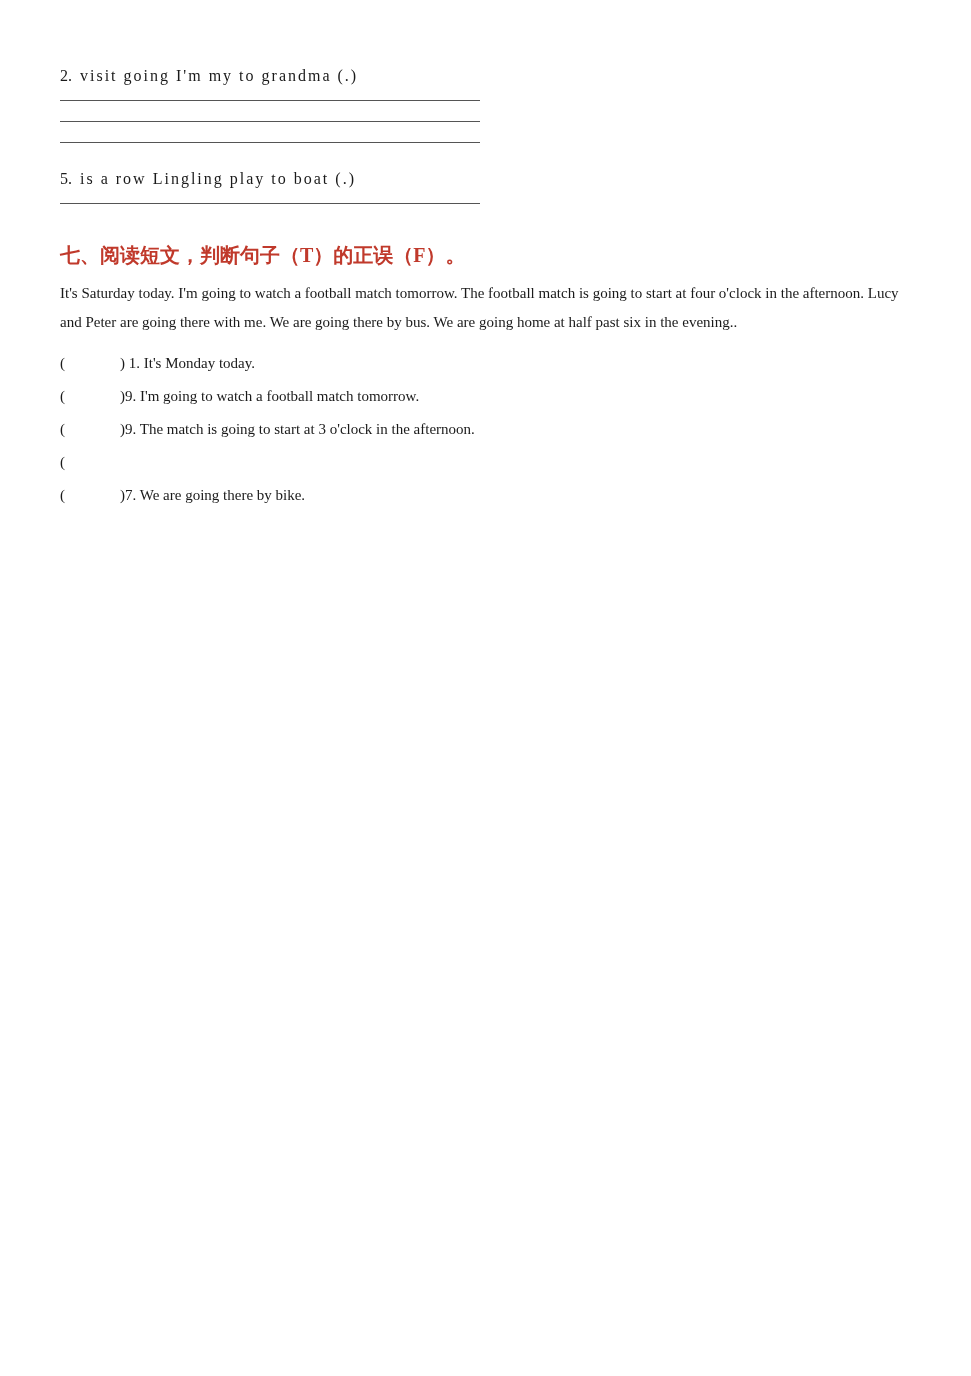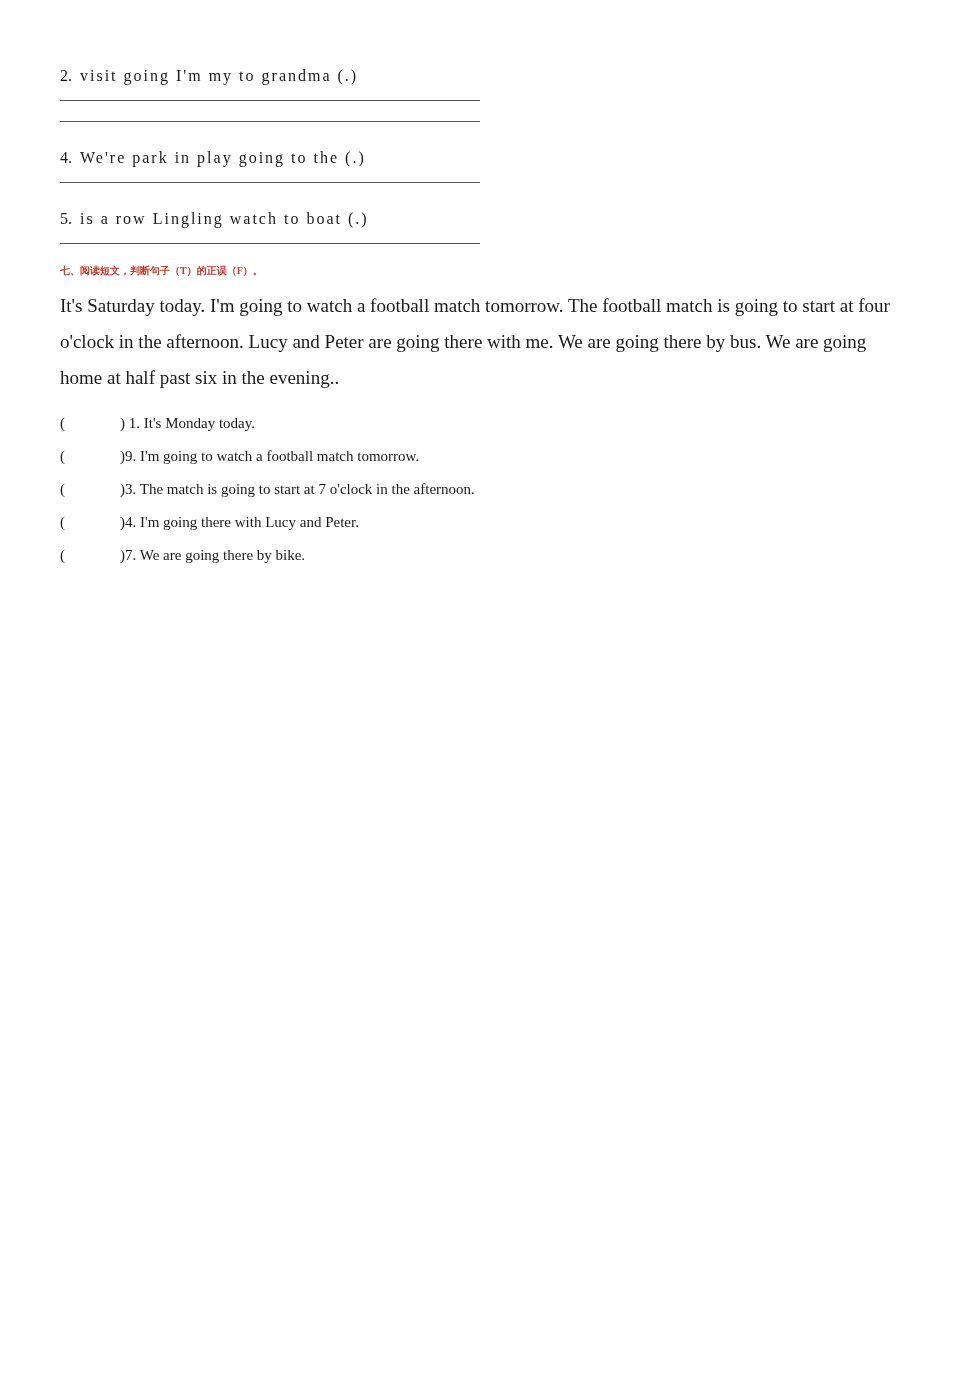--- a/index.html
+++ b/index.html
@@ -40,29 +40,29 @@
 
     .answer-line {
       border-bottom: 1px solid #555;
       width: 420px;
       display: block;
       margin: 6px 0 20px 0;
     }
 
     .section-header {
       color: #c0392b;
-      font-size: 10px;
+      font-size: 20px;
       font-weight: bold;
-      margin-top: 20px;
+      margin-top: 38px;
       margin-bottom: 10px;
       font-family: "SimSun", "宋体", serif;
     }
 
     .reading-passage {
-      font-size: 19px;
+      font-size: 15px;
       line-height: 1.9;
       margin-bottom: 14px;
       color: #1a1a1a;
     }
 
     .judge-item {
       display: flex;
       align-items: baseline;
       margin-bottom: 6px;
       font-size: 15px;
@@ -82,51 +82,46 @@
 <div class="exercise-section">
 
   <div class="exercise-item">
     <span class="item-number">2.</span>
     <span class="word-list">visit   going   I'm   my   to   grandma   (.)</span>
   </div>
   <span class="answer-line"></span>
 
   <span class="answer-line"></span>
 
-  <div class="exercise-item">
-    <span class="item-number">4.</span>
-    <span class="word-list">We're   park   in   play   going   to   the (.)</span>
-  </div>
   <span class="answer-line"></span>
 
   <div class="exercise-item">
     <span class="item-number">5.</span>
-    <span class="word-list">is   a   row   Lingling   watch   to   boat (.)</span>
+    <span class="word-list">is   a   row   Lingling   play   to   boat (.)</span>
   </div>
   <span class="answer-line"></span>
 
 </div>
 
 <div class="section7">
   <div class="section-header">七、阅读短文，判断句子（T）的正误（F）。</div>
   <div class="reading-passage">It's Saturday today. I'm going to watch a football match tomorrow. The football match is going to start at four o'clock in the afternoon. Lucy and Peter are going there with me. We are going there by bus. We are going home at half past six in the evening..</div>
 
   <div class="judge-item">
     <span class="judge-paren">(</span>
     <span>) 1. It's Monday today.</span>
   </div>
   <div class="judge-item">
     <span class="judge-paren">(</span>
     <span>)9. I'm going to watch a football match tomorrow.</span>
   </div>
   <div class="judge-item">
     <span class="judge-paren">(</span>
-    <span>)3. The match is going to start at 7 o'clock in the afternoon.</span>
+    <span>)9. The match is going to start at 3 o'clock in the afternoon.</span>
   </div>
   <div class="judge-item">
     <span class="judge-paren">(</span>
-    <span>)4. I'm going there with Lucy and Peter.</span>
   </div>
   <div class="judge-item">
     <span class="judge-paren">(</span>
     <span>)7. We are going there by bike.</span>
   </div>
 </div>
 
 </body></html>

